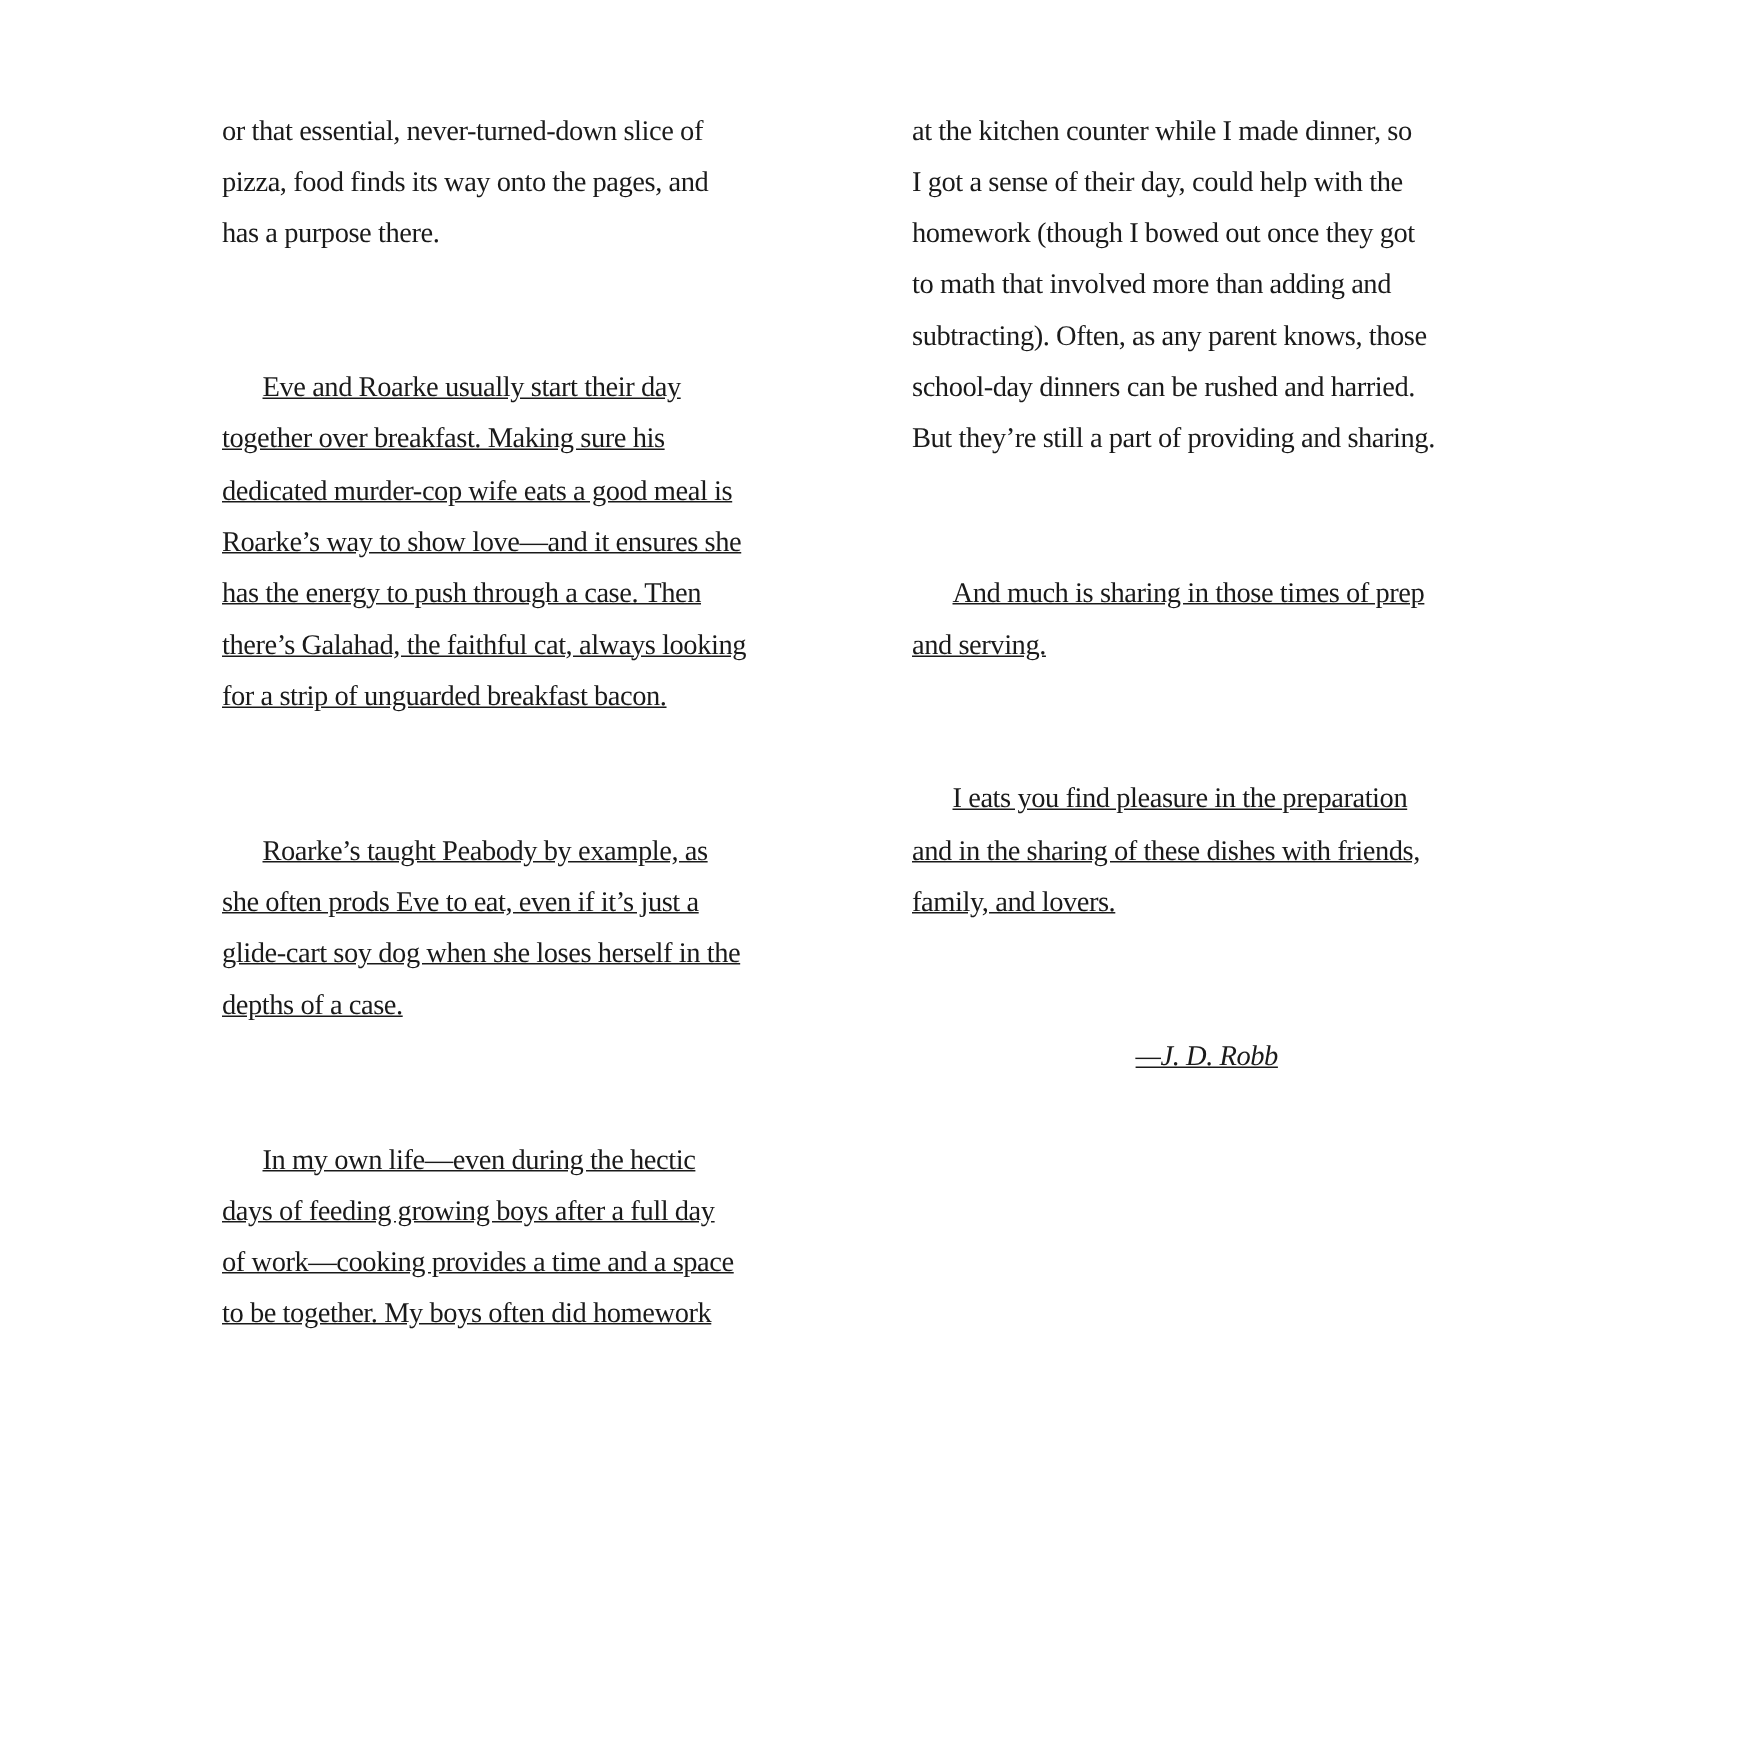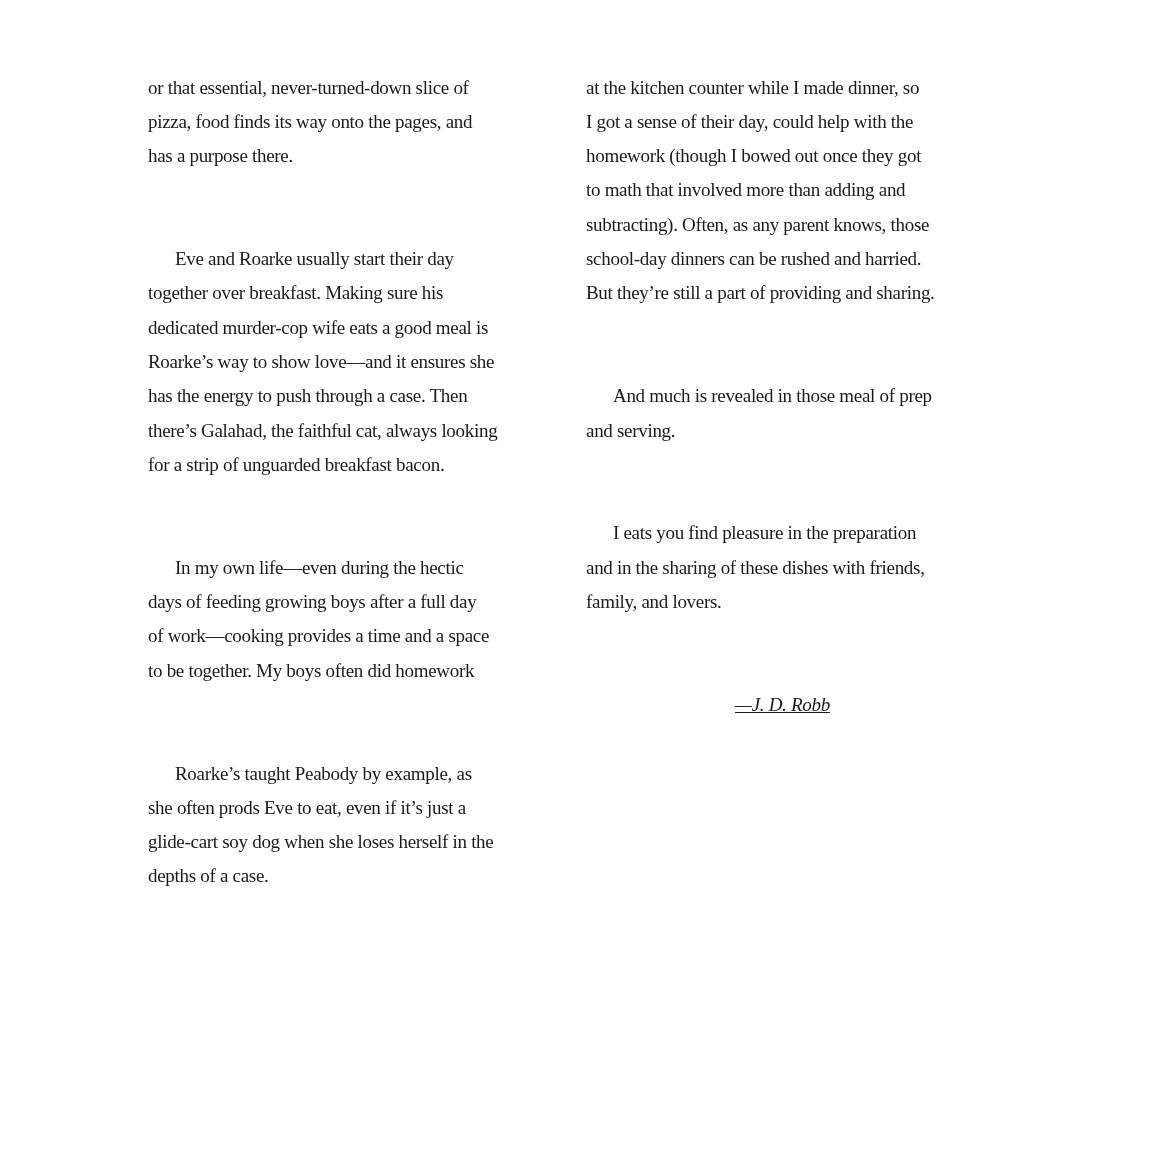--- a/index.html
+++ b/index.html
@@ -19,23 +19,23 @@
   }
   .column {
     position: absolute;
     top: 2px;
     font-size: 19px;
     line-height: 34.3px;
     letter-spacing: -0.3px;
     white-space: pre;
   }
   .column.left  { left: 148px; width: 400px; }
-  .column.right { left: 586px; width: 393px; }
+  .column.right { left: 608px; width: 393px; }
   .para { margin: 0; }
-  .para.indent { text-indent: 27px; }
+  .para.indent { text-indent: 27px; text-decoration: underline; }
   .signature {
     margin: 0;
     text-align: center;
     font-style: italic;
     white-space: pre;
     text-decoration: underline;
   }
 </style>
 </head>
 <body>
@@ -46,39 +46,39 @@
     <p class="para">or that essential, never-turned-down slice of
 pizza, food finds its way onto the pages, and
 has a purpose there.</p>
     <p class="para indent">Eve and Roarke usually start their day
 together over breakfast. Making sure his
 dedicated murder-cop wife eats a good meal is
 Roarke’s way to show love—and it ensures she
 has the energy to push through a case. Then
 there’s Galahad, the faithful cat, always looking
 for a strip of unguarded breakfast bacon.</p>
+    <p class="para indent">Roarke’s taught Peabody by example, as
+she often prods Eve to eat, even if it’s just a
+glide-cart soy dog when she loses herself in the
+depths of a case.</p>
     <p class="para indent">In my own life—even during the hectic
 days of feeding growing boys after a full day
 of work—cooking provides a time and a space
 to be together. My boys often did homework</p>
-    <p class="para indent">Roarke’s taught Peabody by example, as
-she often prods Eve to eat, even if it’s just a
-glide-cart soy dog when she loses herself in the
-depths of a case.</p>
   </div>
 
   <div class="column right">
     <p class="para">at the kitchen counter while I made dinner, so
 I got a sense of their day, could help with the
 homework (though I bowed out once they got
 to math that involved more than adding and
 subtracting). Often, as any parent knows, those
 school-day dinners can be rushed and harried.
 But they’re still a part of providing and sharing.</p>
-    <p class="para indent">And much is revealed in those meal of prep
+    <p class="para indent">And much is sharing in those times of prep
 and serving.</p>
     <p class="para indent">I eats you find pleasure in the preparation
 and in the sharing of these dishes with friends,
 family, and lovers.</p>
     <p class="signature">—J. D. Robb</p>
   </div>
 
 </div>
 
 </body></html>

